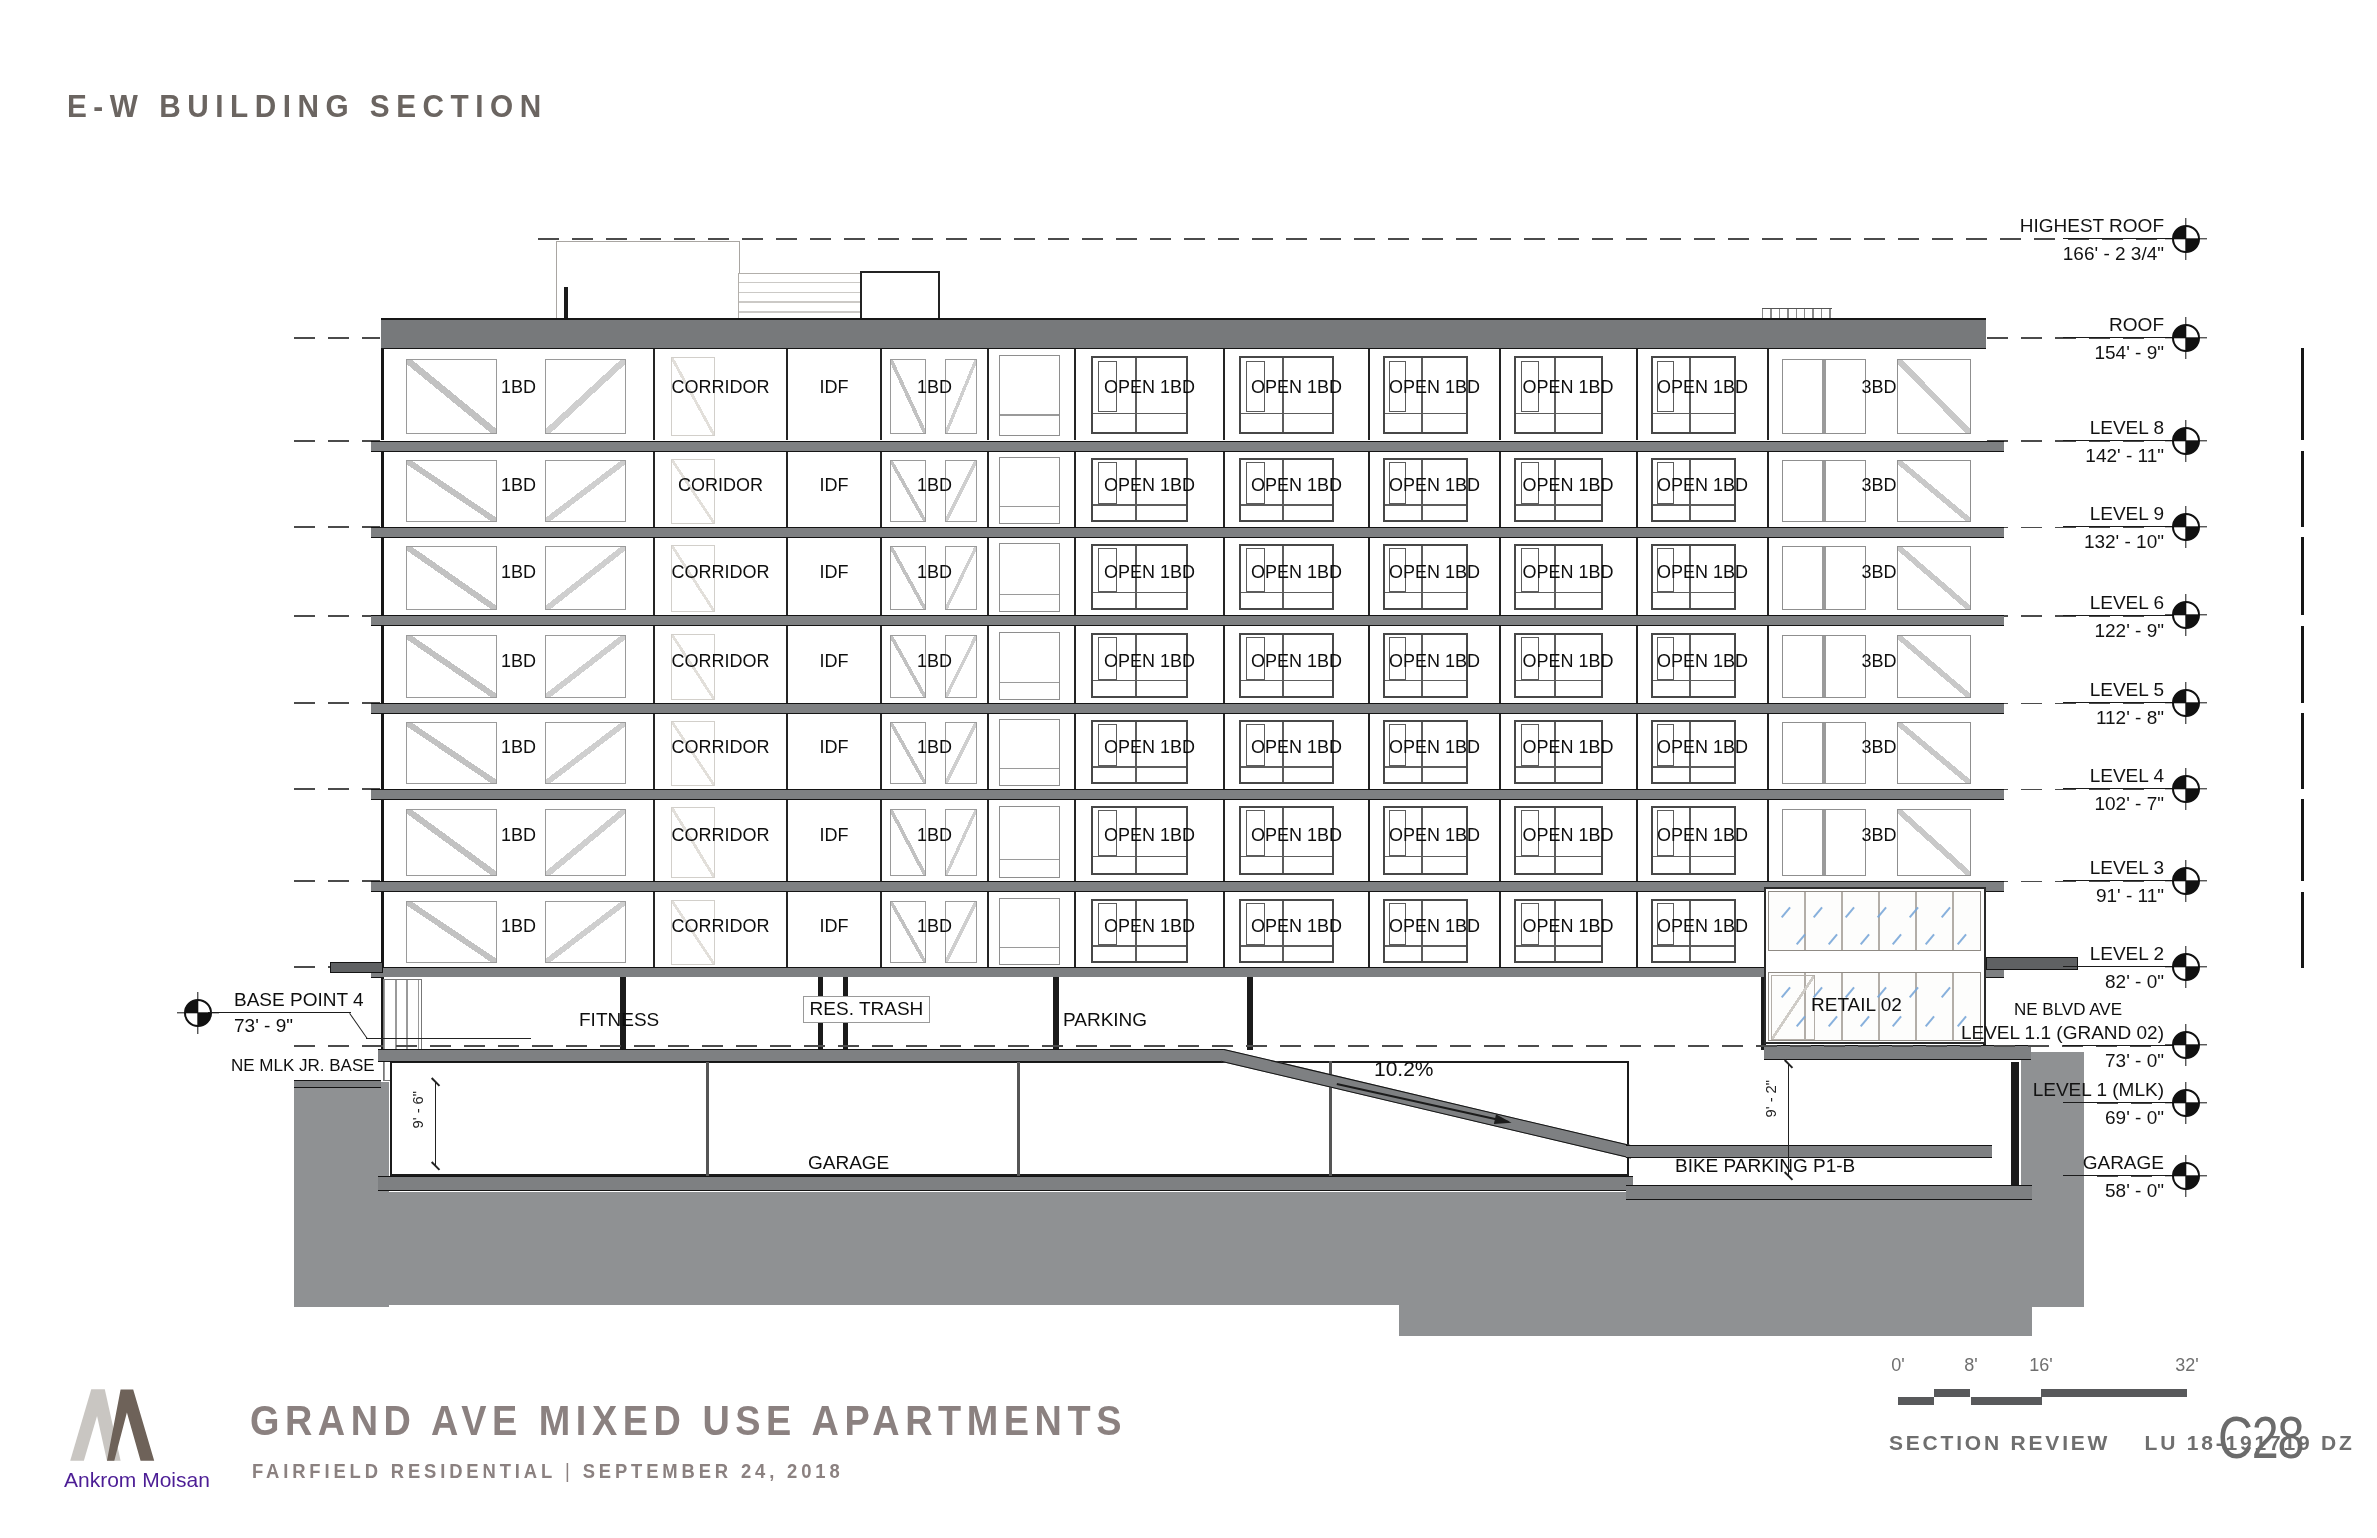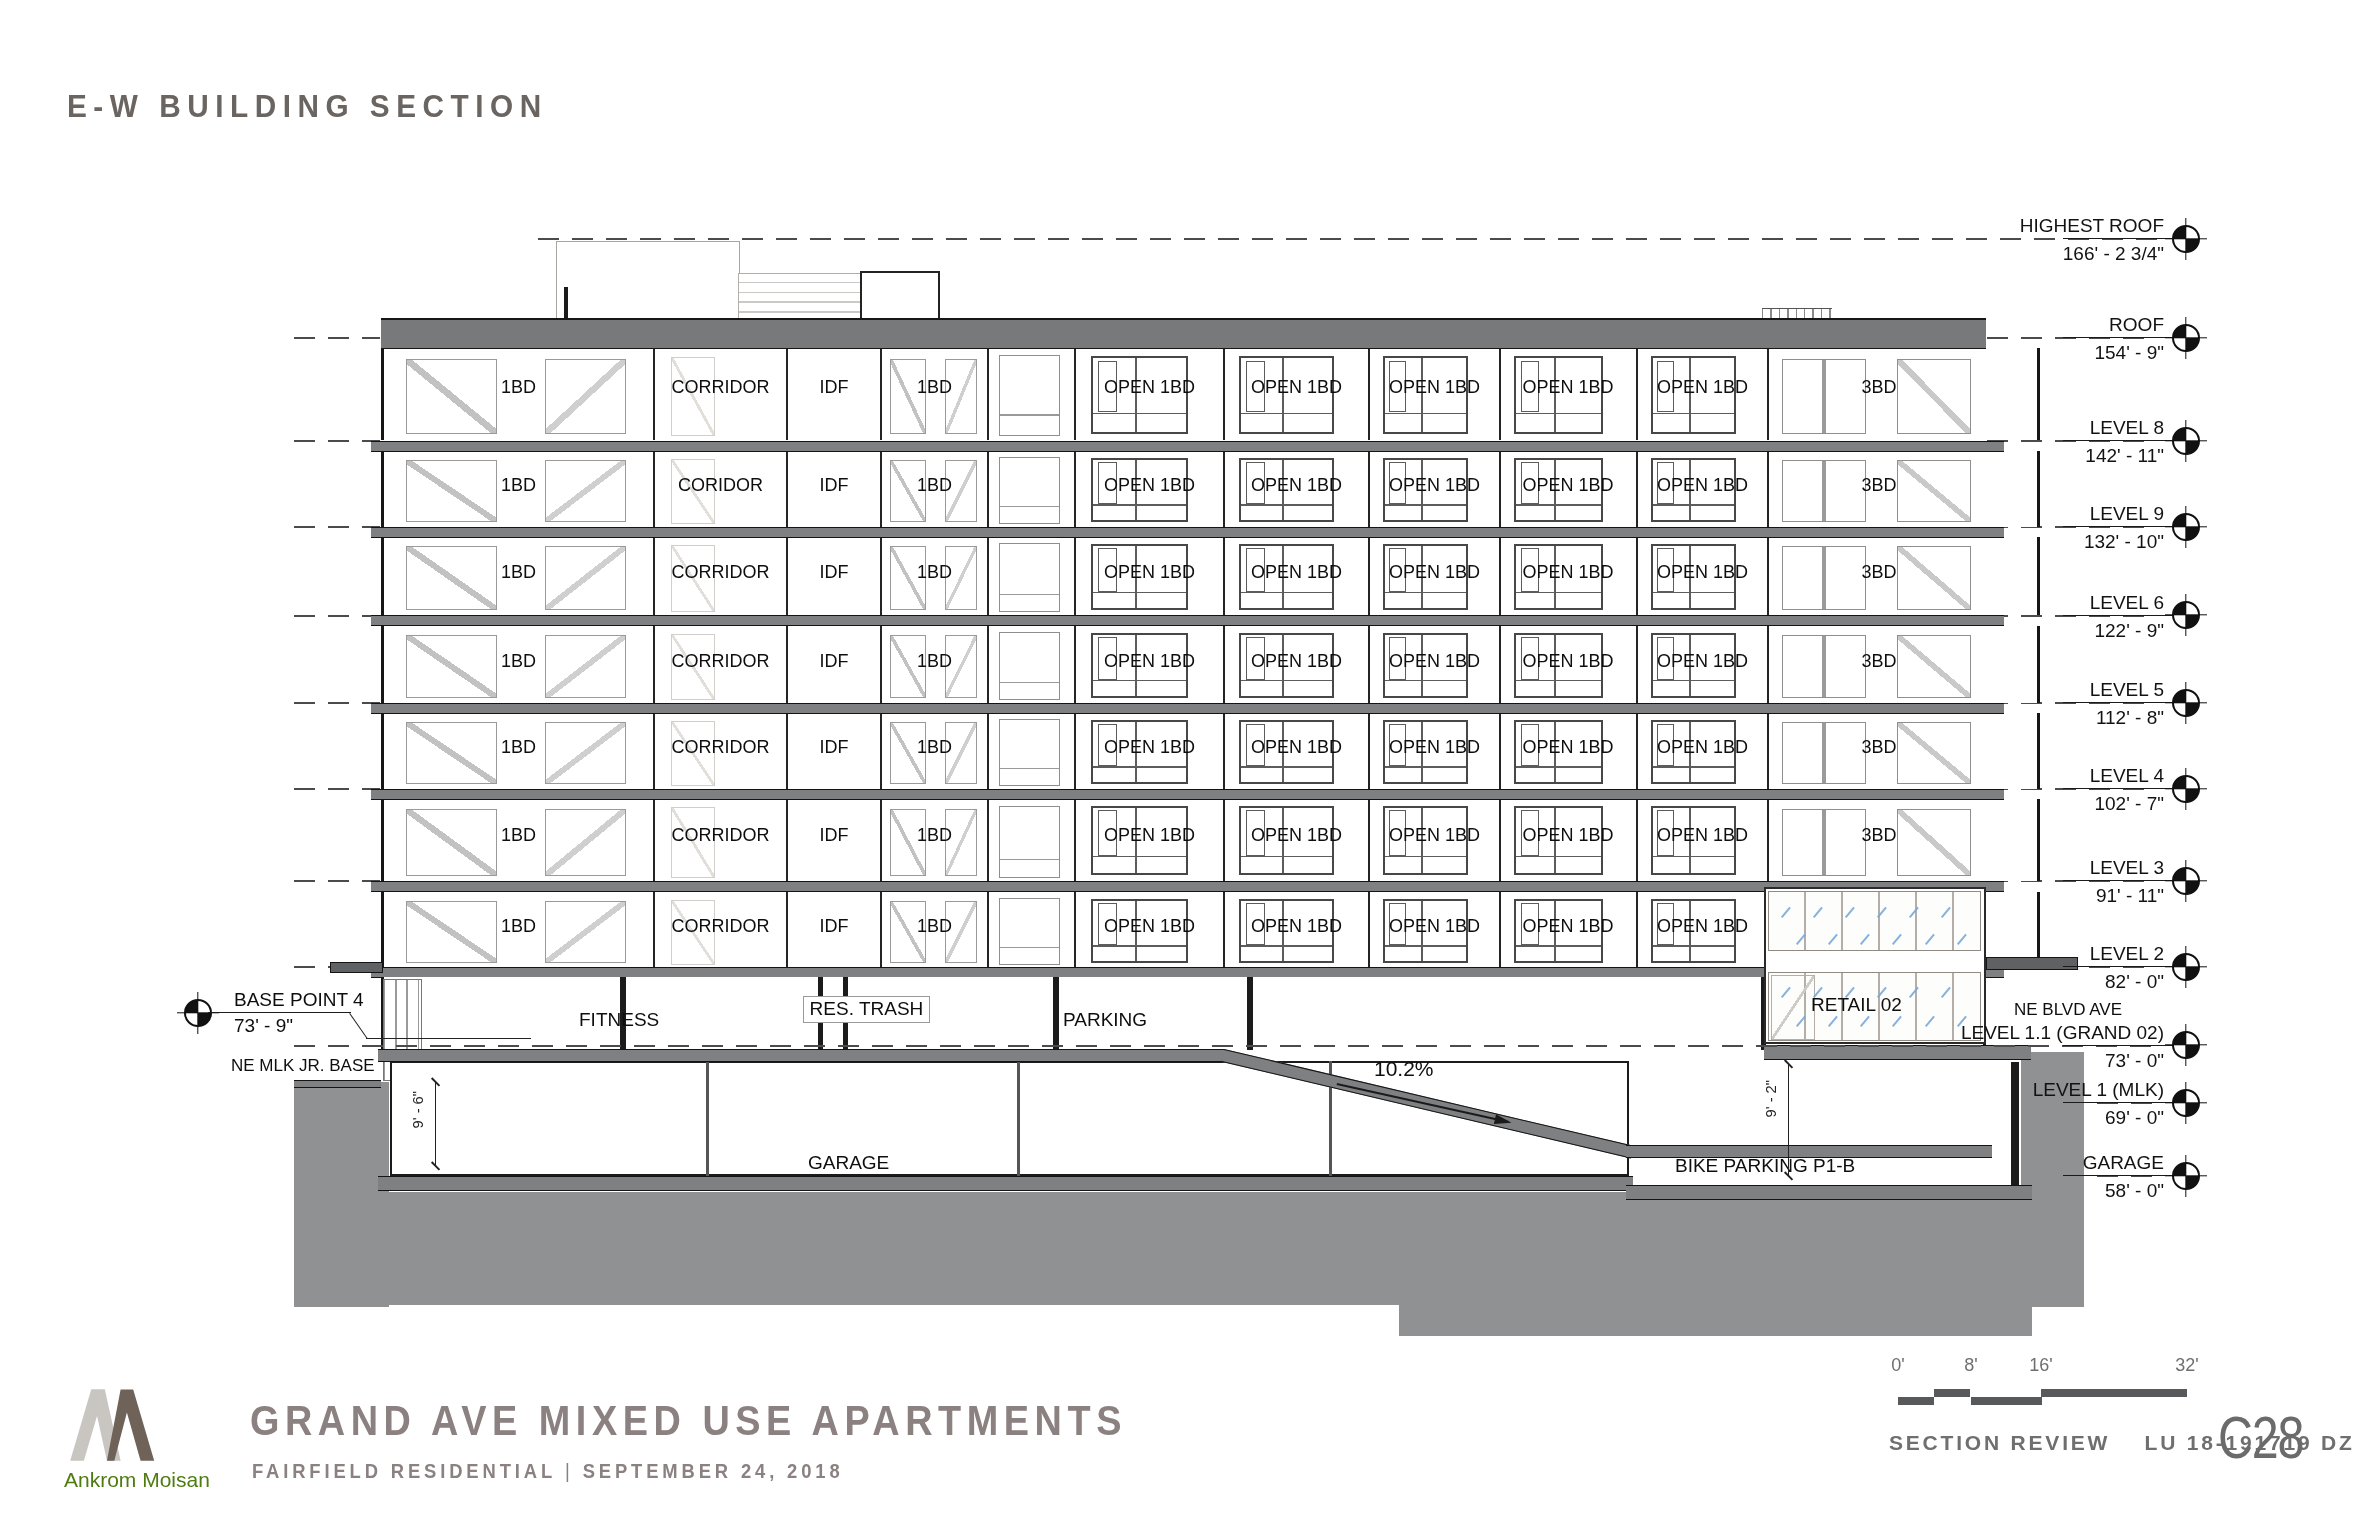--- a/index.html
+++ b/index.html
@@ -9,21 +9,21 @@
   
   .dash{position:absolute;height:2.1px;background:repeating-linear-gradient(90deg,#4b4b4b 0 21px,transparent 21px 34px);}
   
   .marker{position:absolute;width:24px;height:24px;border:2.1px solid #111;border-radius:50%;
           background:conic-gradient(#fff 0 90deg,#111 90deg 180deg,#fff 180deg 270deg,#111 270deg 360deg);}
   .marker::before{content:"";position:absolute;left:50%;top:-9px;bottom:-9px;width:1.4px;background:#111;transform:translateX(-50%);}
   .marker::after{content:"";position:absolute;top:50%;left:-9px;right:-9px;height:1.4px;background:#111;transform:translateY(-50%);}
   .lvl-name,.lvl-elev{position:absolute;font-size:19px;white-space:nowrap;color:#121212;text-align:right;}
   .lvl-line{position:absolute;height:1.4px;background:#1b1b1b;}
   
-  .floor{position:absolute;left:381px;width:1659px;background:#fff;box-sizing:border-box;
+  .floor{position:absolute;left:381px;width:1923px;background:#fff;box-sizing:border-box;
          border-left:3.5px solid #161616;border-right:3.5px solid #161616;}
   .cell{position:absolute;top:0;height:100%;box-sizing:border-box;border-left:2.1px solid #242424;overflow:hidden;}
   .cell.first{border-left:none;}
   .cell .lbl{position:absolute;left:0;right:0;top:32%;text-align:center;font-size:18px;color:#0e0e0e;z-index:3;}
   .cell::before,.cell::after{content:"";position:absolute;box-sizing:border-box;}
   .t-1bd::before{left:8%;top:12%;width:34%;height:82%;border:1.4px solid #9a9a9a;
       background:linear-gradient(to top right,transparent 47%,#c2c2c2 47%,#c2c2c2 53%,transparent 53%);}
   .t-1bd::after{right:10%;top:12%;width:30%;height:82%;border:1.4px solid #9a9a9a;
       background:linear-gradient(to bottom right,transparent 47%,#cfcfcf 47%,#cfcfcf 53%,transparent 53%);}
   .t-corridor::before{left:12%;top:10%;width:34%;height:86%;border:1.4px solid #d2cfca;
@@ -55,21 +55,21 @@
   .dim-line::before{top:-1.4px;} .dim-line::after{bottom:-1.4px;}
   .dim-text{position:absolute;font-size:14.7px;color:#222;writing-mode:vertical-rl;transform:rotate(180deg);white-space:nowrap;}
   .drawing-label{position:absolute;font-size:19px;color:#0e0e0e;white-space:nowrap;}
   .hdr-title{position:absolute;left:67px;top:88px;font-size:32px;font-weight:600;letter-spacing:7px;color:#6b6561;
              transform:scaleX(.93);transform-origin:left center;white-space:nowrap;}
   .teal-bar{position:absolute;left:70px;top:72px;width:323px;height:7.7px;}
   .proj-title{position:absolute;left:250px;top:1396px;font-size:43px;font-weight:bold;letter-spacing:6.3px;color:#8b8180;
               transform:scaleX(.88);transform-origin:left center;white-space:nowrap;}
   .proj-sub{position:absolute;left:252px;top:1460px;font-size:20px;font-weight:600;letter-spacing:4.2px;color:#8b8180;
             transform:scaleX(.92);transform-origin:left center;white-space:nowrap;}
-  .firm-name{position:absolute;left:64px;top:1468px;font-size:21px;color:#4d7c0f;}
+  .firm-name{position:absolute;left:64px;top:1468px;font-size:21px;color:#4c1d95;}
   .review-txt{position:absolute;left:1889px;top:1431px;font-size:21px;font-weight:600;letter-spacing:2.8px;color:#6f6f6f;white-space:nowrap;}
   .sheet-num{position:absolute;left:2218px;top:1404px;font-size:59px;font-weight:400;letter-spacing:-1.4px;color:#6b6b6b;
              transform:scaleX(.82);transform-origin:left center;}
   .sb-lbl{position:absolute;top:1355px;font-size:18px;color:#6f6f6f;transform:translateX(-50%);}
   .sb-seg{position:absolute;height:8.4px;background:#58595b;}
 </style>
 </head>
 <body>
 
 <div id="sheet">

